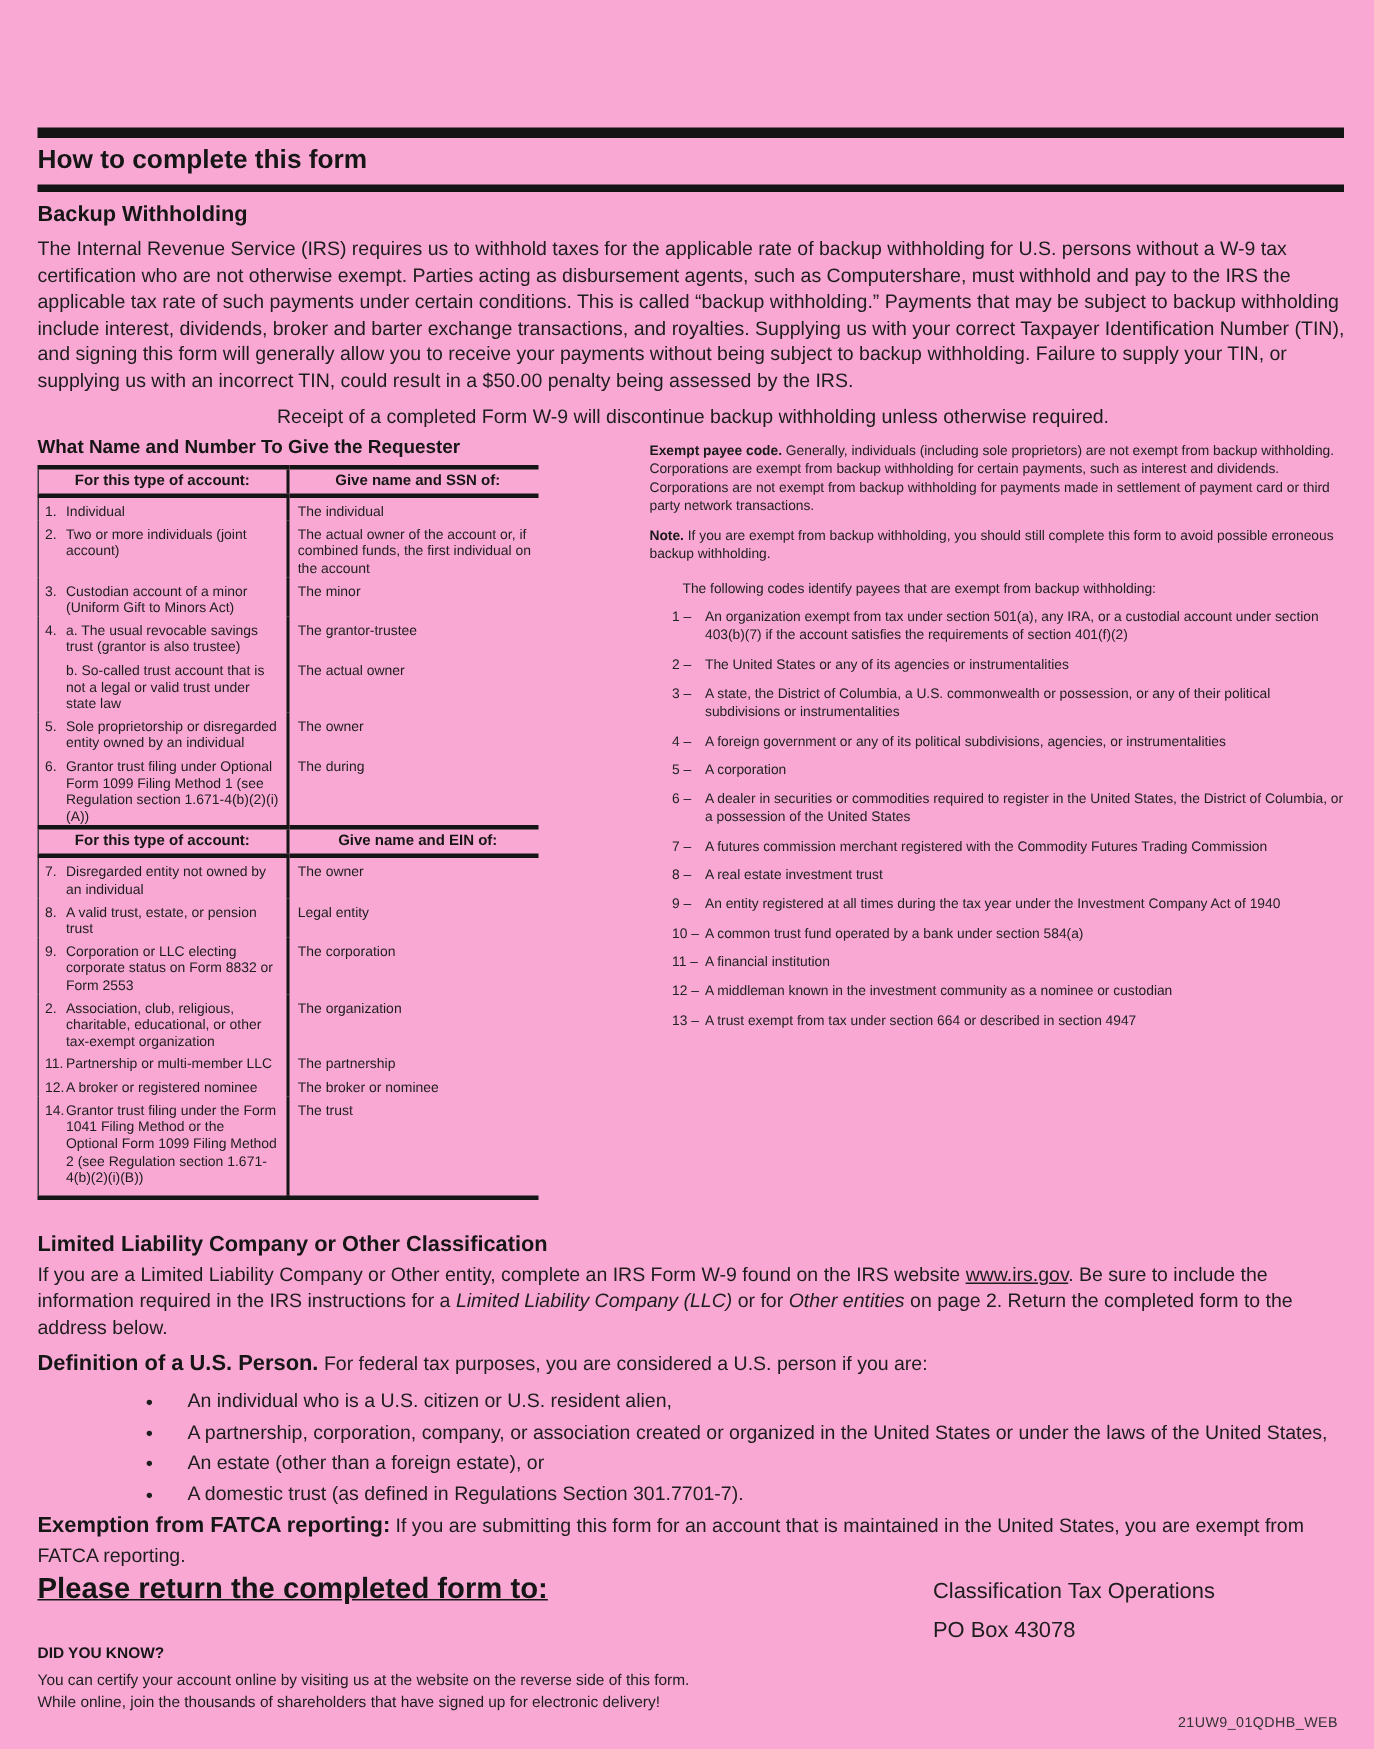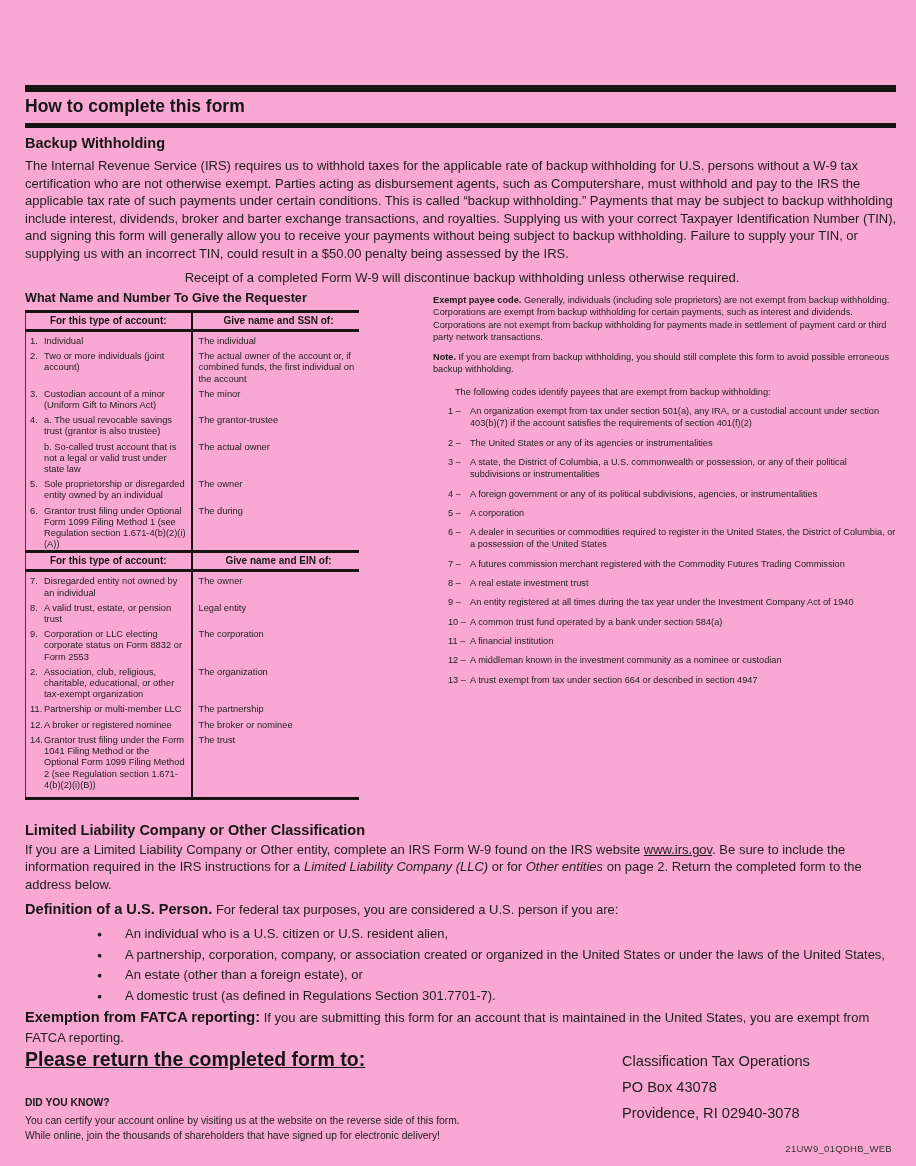--- a/index.html
+++ b/index.html
@@ -315,21 +315,20 @@
     <p><span class="lead">Exemption from FATCA reporting:</span><span> If you are submitting this form for an account that is maintained in the United States, you are exempt from FATCA reporting.</span></p>
   </div>
 
   <h2 id="return-head">Please return the completed form to:</h2>
   <div id="address">
 
       <div class="addr-line">Classification Tax Operations</div>
 
       <div class="addr-line">PO Box 43078</div>
 
-      <div class="addr-line">Providence, RI 02940-3078</div>
     </div>
 
   <div id="dyk">
     <h4>DID YOU KNOW?</h4>
     <div>
 
         <div class="dyk-line">You can certify your account online by visiting us at the website on the reverse side of this form.</div>
 
         <div class="dyk-line">While online, join the thousands of shareholders that have signed up for electronic delivery!</div>
       </div>

